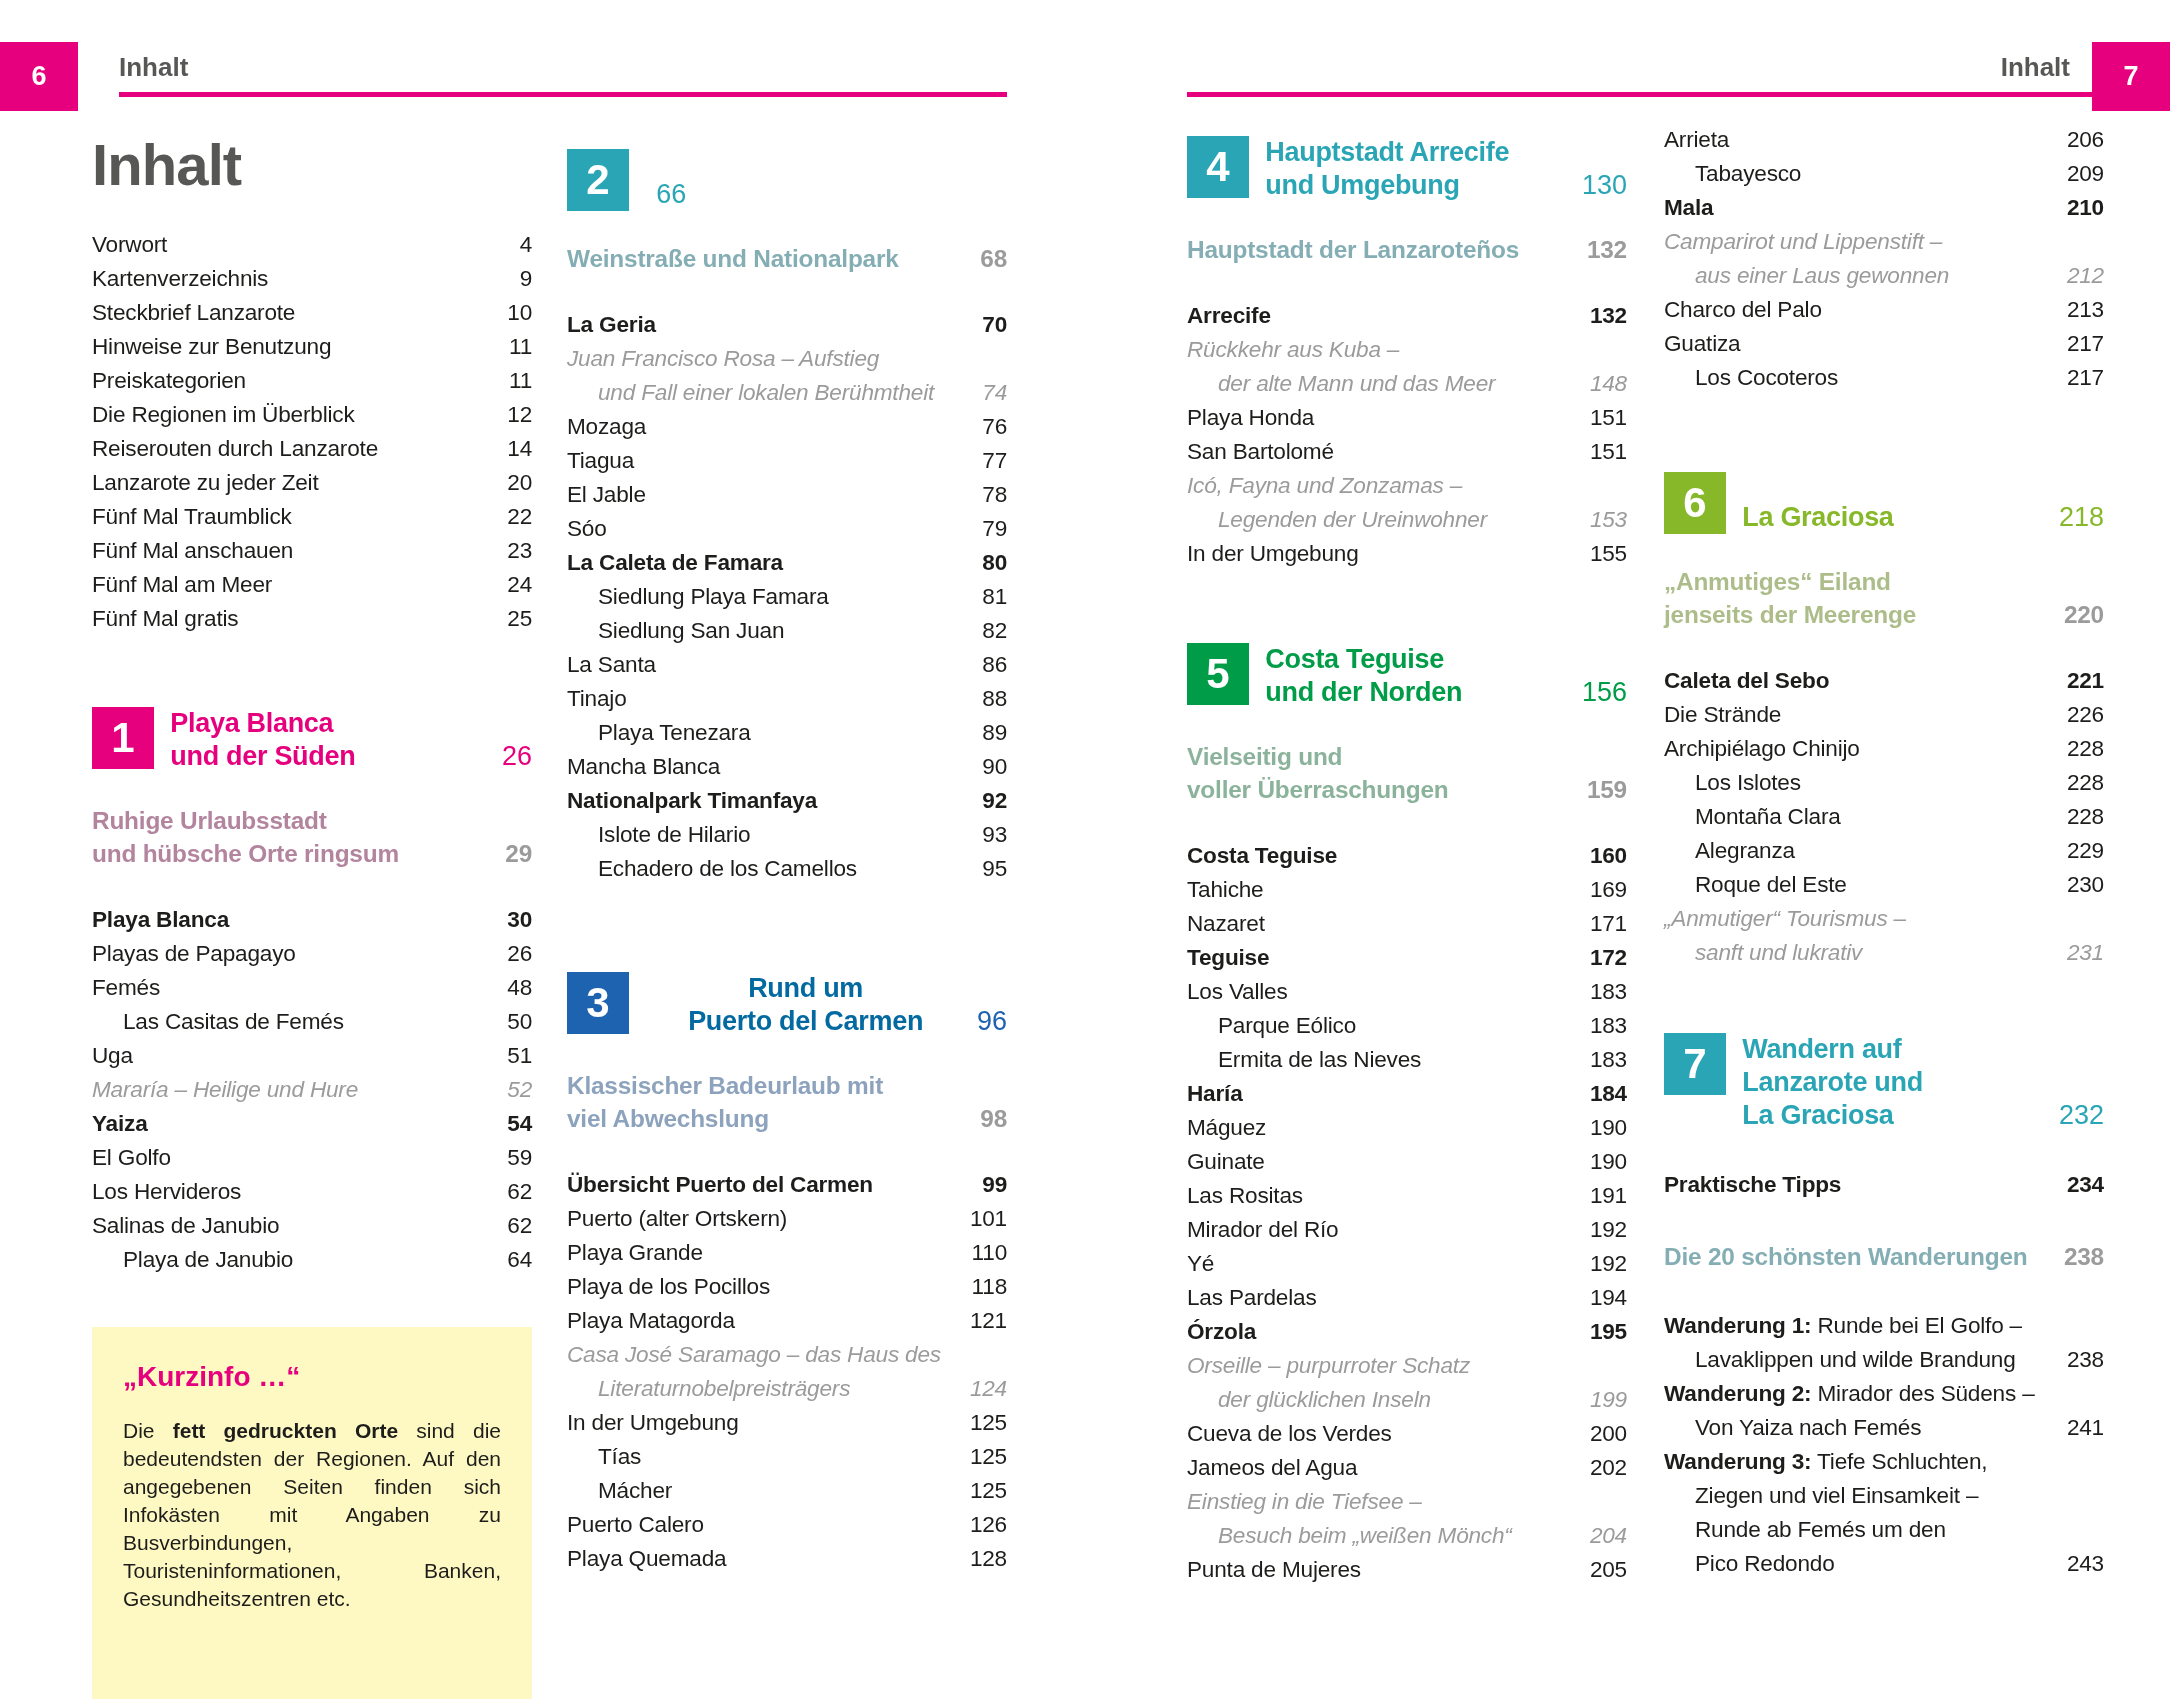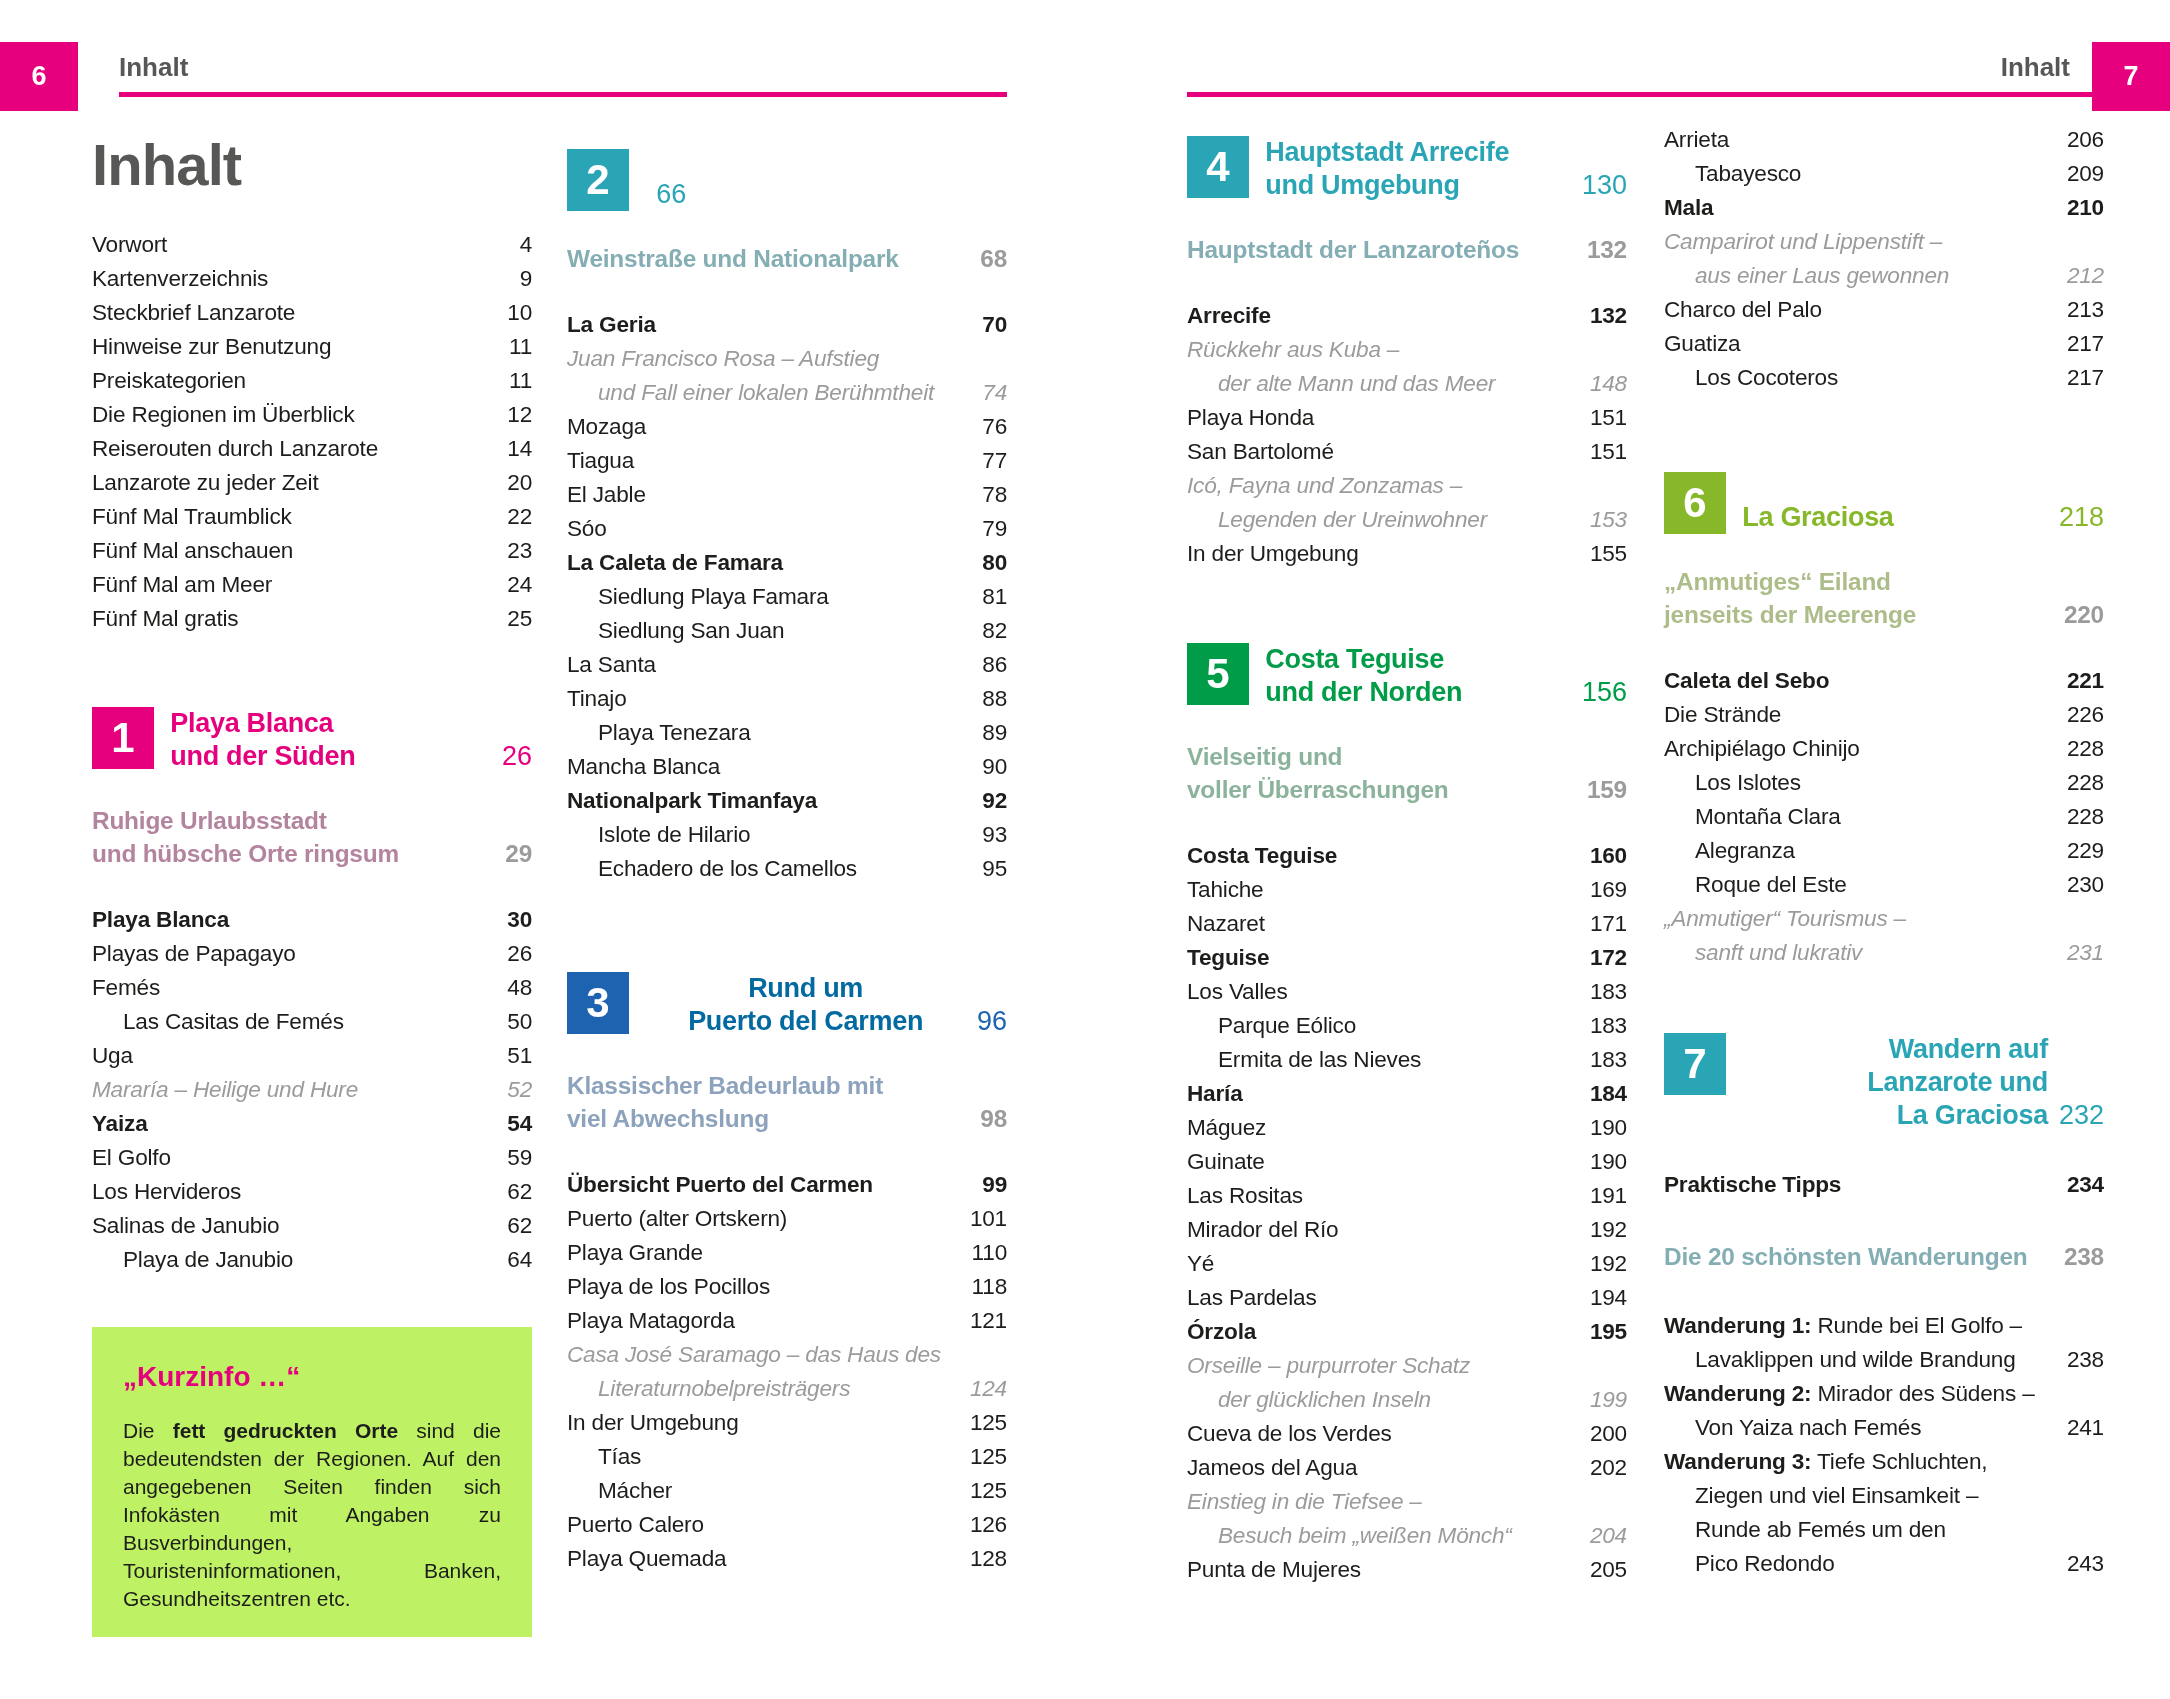--- a/index.html
+++ b/index.html
@@ -74,22 +74,22 @@
     font-weight: bold; font-size: 27px; line-height: 33px; letter-spacing: -0.3px;
     white-space: nowrap;
   }
   .ch-page {
     flex: 0 0 auto; align-self: flex-end; margin-left: 11px;
     font-weight: normal; font-size: 27px; line-height: 33px;
   }
 
   
   .infobox {
-    position: absolute; left: 92px; top: 1327px; width: 440px; height: 310px;
-    background: #bef264; padding: 34px 31px;
+    position: absolute; left: 92px; top: 1327px; width: 440px; height: 373px;
+    background: #fef9c3; padding: 34px 31px;
   }
   .infobox h3 { color: #e6007e; font-size: 28px; font-weight: bold; margin-bottom: 23.5px; }
   .infobox p  { font-size: 21px; line-height: 28px; text-align: justify; color: #1d1d1b; }
 </style>
 </head>
 <body>
 
 <main class="spread">
 
   <div class="page-tab left">6</div>
@@ -598,21 +598,21 @@
         <div class="row i">
           <span class="row-label">„Anmutiger“ Tourismus –</span>
         </div>
         <div class="row i ind">
           <span class="row-label">sanft und lukrativ</span>
           <span class="row-page">231</span>
         </div>
       </div>
       <div class="chapter" style="margin-top: 63px;">
         <div class="ch-num" style="background: rgb(42, 165, 181);">7</div>
-        <div class="ch-title" style="color: rgb(42, 165, 181); align-items: flex-end;">
+        <div class="ch-title" style="color: rgb(42, 165, 181);">
           <div class="ch-line">Wandern auf</div>
           <div class="ch-line">Lanzarote und</div>
           <div class="ch-line">La Graciosa</div>
         </div>
         <div class="ch-page" style="color: rgb(42, 165, 181);">232</div>
       </div>
       <div class="rows" style="margin-top: 36px;">
         <div class="row b">
           <span class="row-label">Praktische Tipps</span>
           <span class="row-page">234</span>

